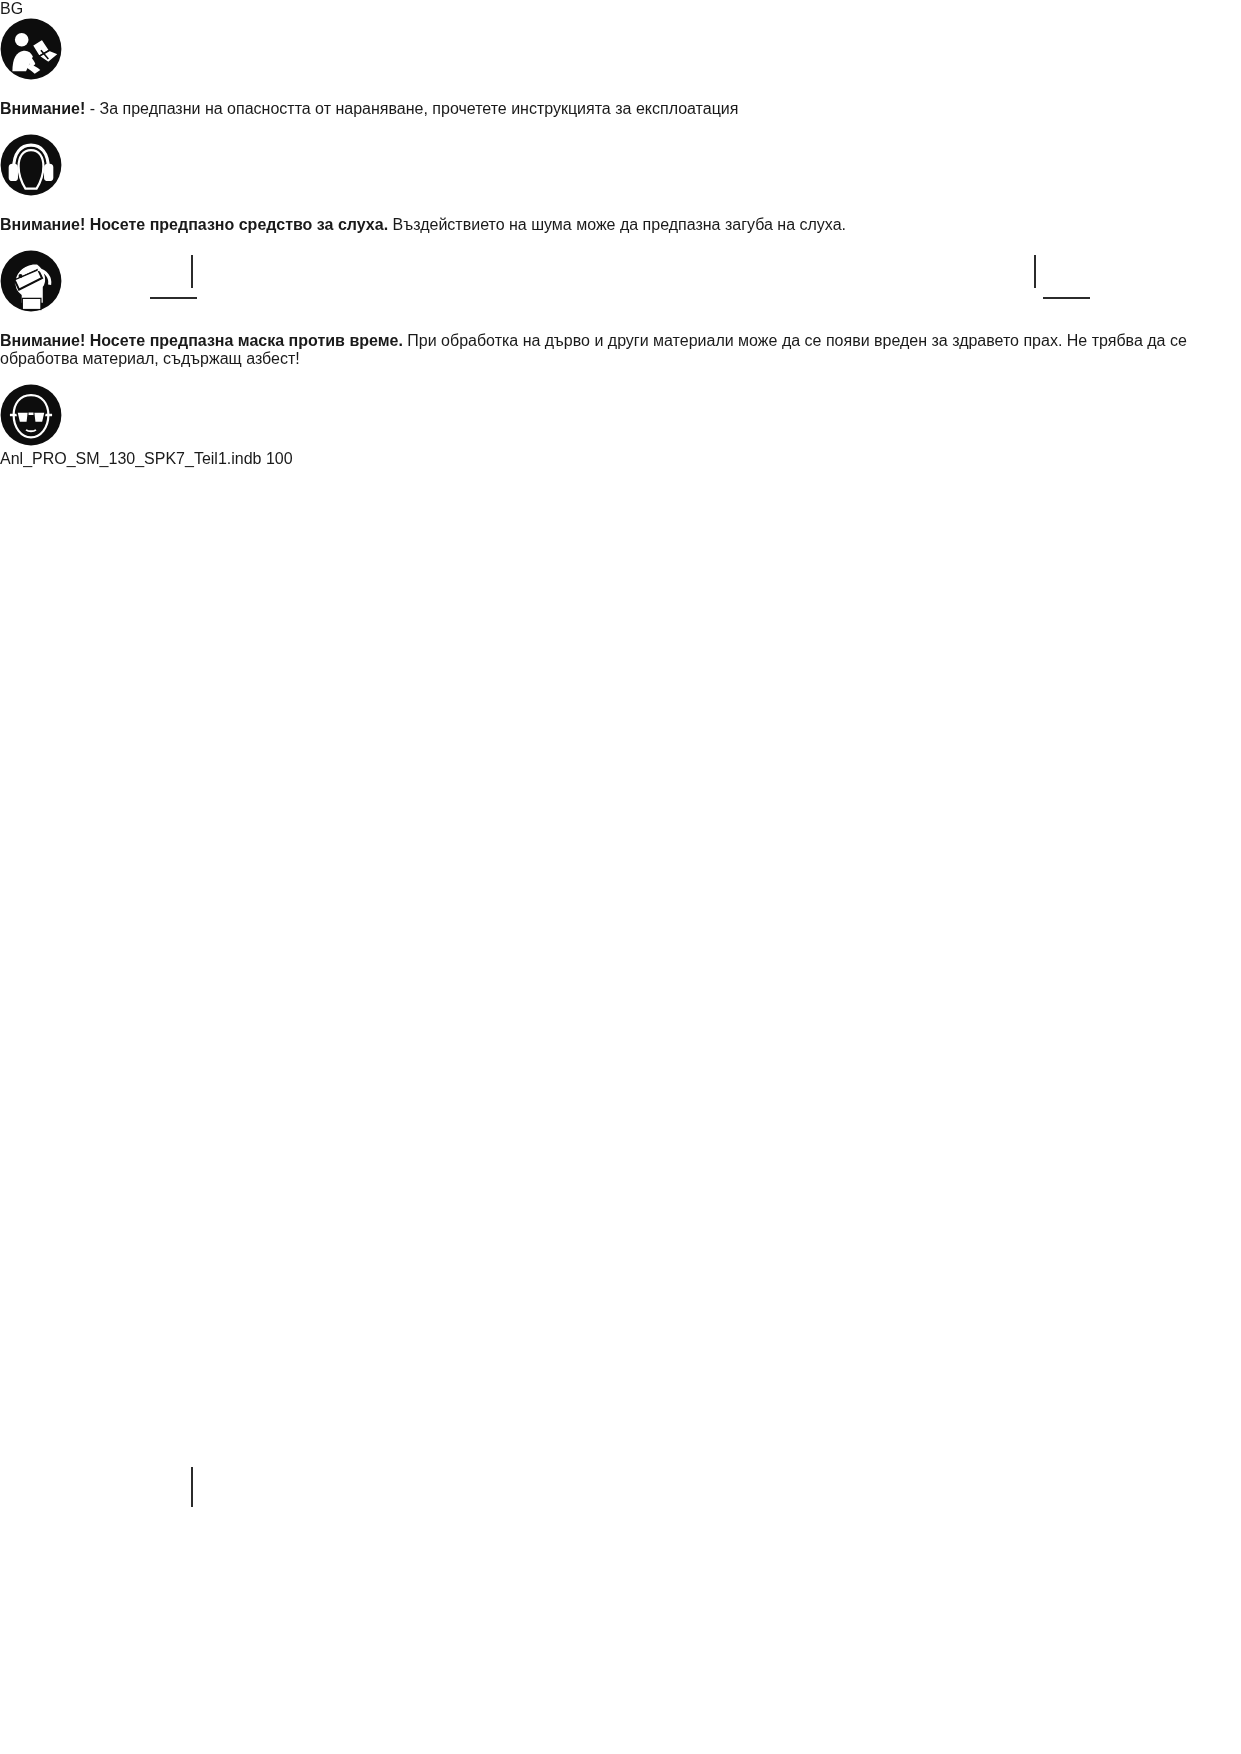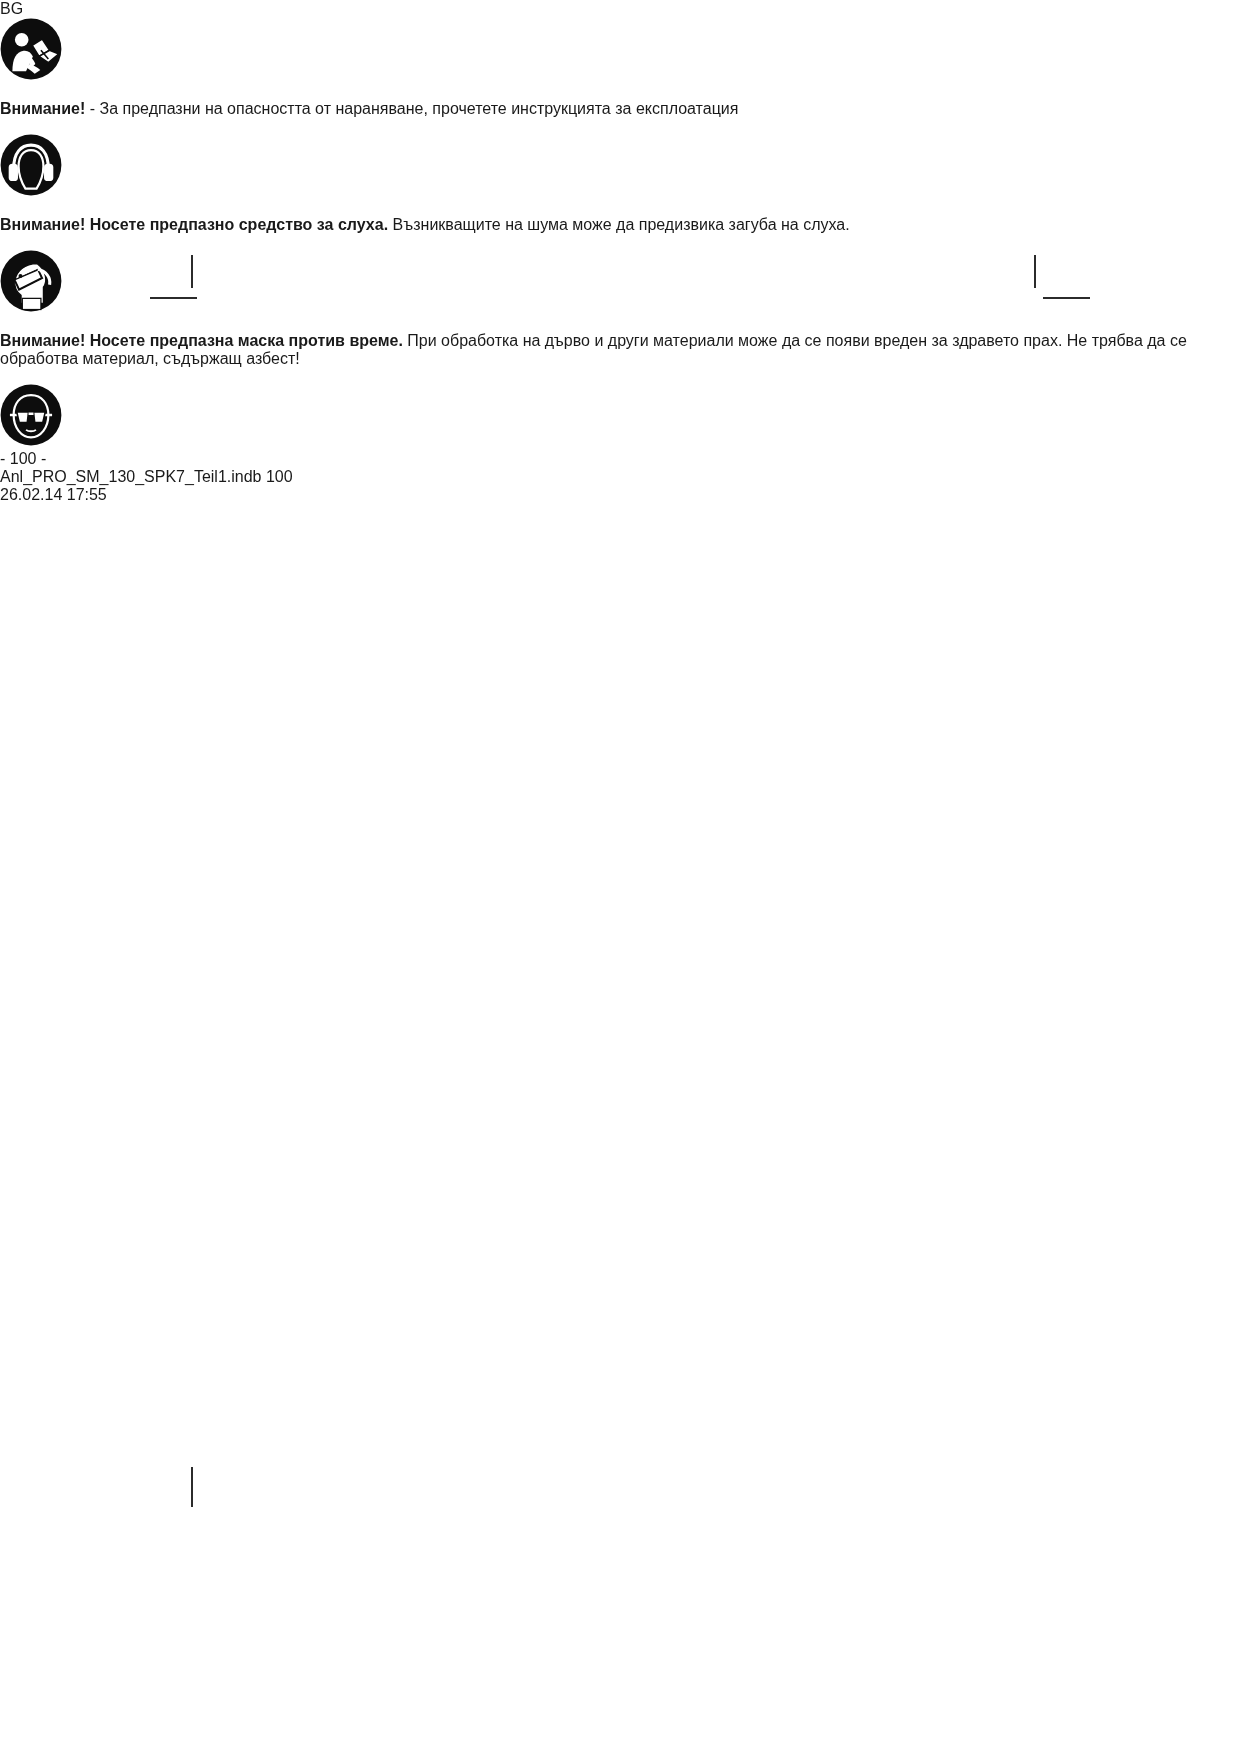--- a/index.html
+++ b/index.html
@@ -167,21 +167,21 @@
 
           <path d="M22 56 C22 30 34 18 50 18 C66 18 78 30 78 56" fill="none" stroke="#ffffff" stroke-width="5"></path>
 
           <rect x="14" y="48" width="15" height="28" rx="6" fill="#ffffff"></rect>
 
           <rect x="71" y="48" width="15" height="28" rx="6" fill="#ffffff"></rect>
 
           <path d="M50 26 C63 26 70 37 70 52 C70 66 64 80 59 88 L41 88 C36 80 30 66 30 52 C30 37 37 26 50 26 Z" fill="#0d0d0d" stroke="#ffffff" stroke-width="3.5"></path>
         </svg>
       </span>
-      <p class="block-text"><b>Внимание! Носете предпазно средство за слуха.</b><span> Възникващите на шума може да предизвика загуба на слуха.</span></p>
+      <p class="block-text"><b>Внимание! Носете предпазно средство за слуха.</b><span> Въздействието на шума може да предпазна загуба на слуха.</span></p>
     </div>
 
     <div class="safety-block block-3">
       <span class="symbol">
         <svg width="62" height="62" viewBox="0 0 100 100" aria-hidden="true">
           <circle cx="50" cy="50" r="49" fill="#0d0d0d"></circle>
 
           <path d="M60 22 C40 22 26 34 24 50 C23 60 27 68 34 73 L34 86 L70 86 L70 60 C76 52 76 34 60 22 Z" fill="#ffffff" stroke="#0d0d0d" stroke-width="2"></path>
 
           <path d="M22 48 L62 30 L70 46 L30 66 Z" fill="#0d0d0d"></path>
@@ -213,19 +213,17 @@
 
           <path d="M46 48 L54 48" stroke="#ffffff" stroke-width="4"></path>
 
           <path d="M42 74 C46 77 54 77 58 74" fill="none" stroke="#ffffff" stroke-width="3"></path>
         </svg>
       </span>
     </div>
 
   </div>
 
-  <div class="page-number">- 100 -</div>
 
   <div class="imprint imprint-file">Anl_PRO_SM_130_SPK7_Teil1.indb   100</div>
 
-  <div class="imprint imprint-date">26.02.14   17:55</div>
 
 </div>
 
 </body></html>

